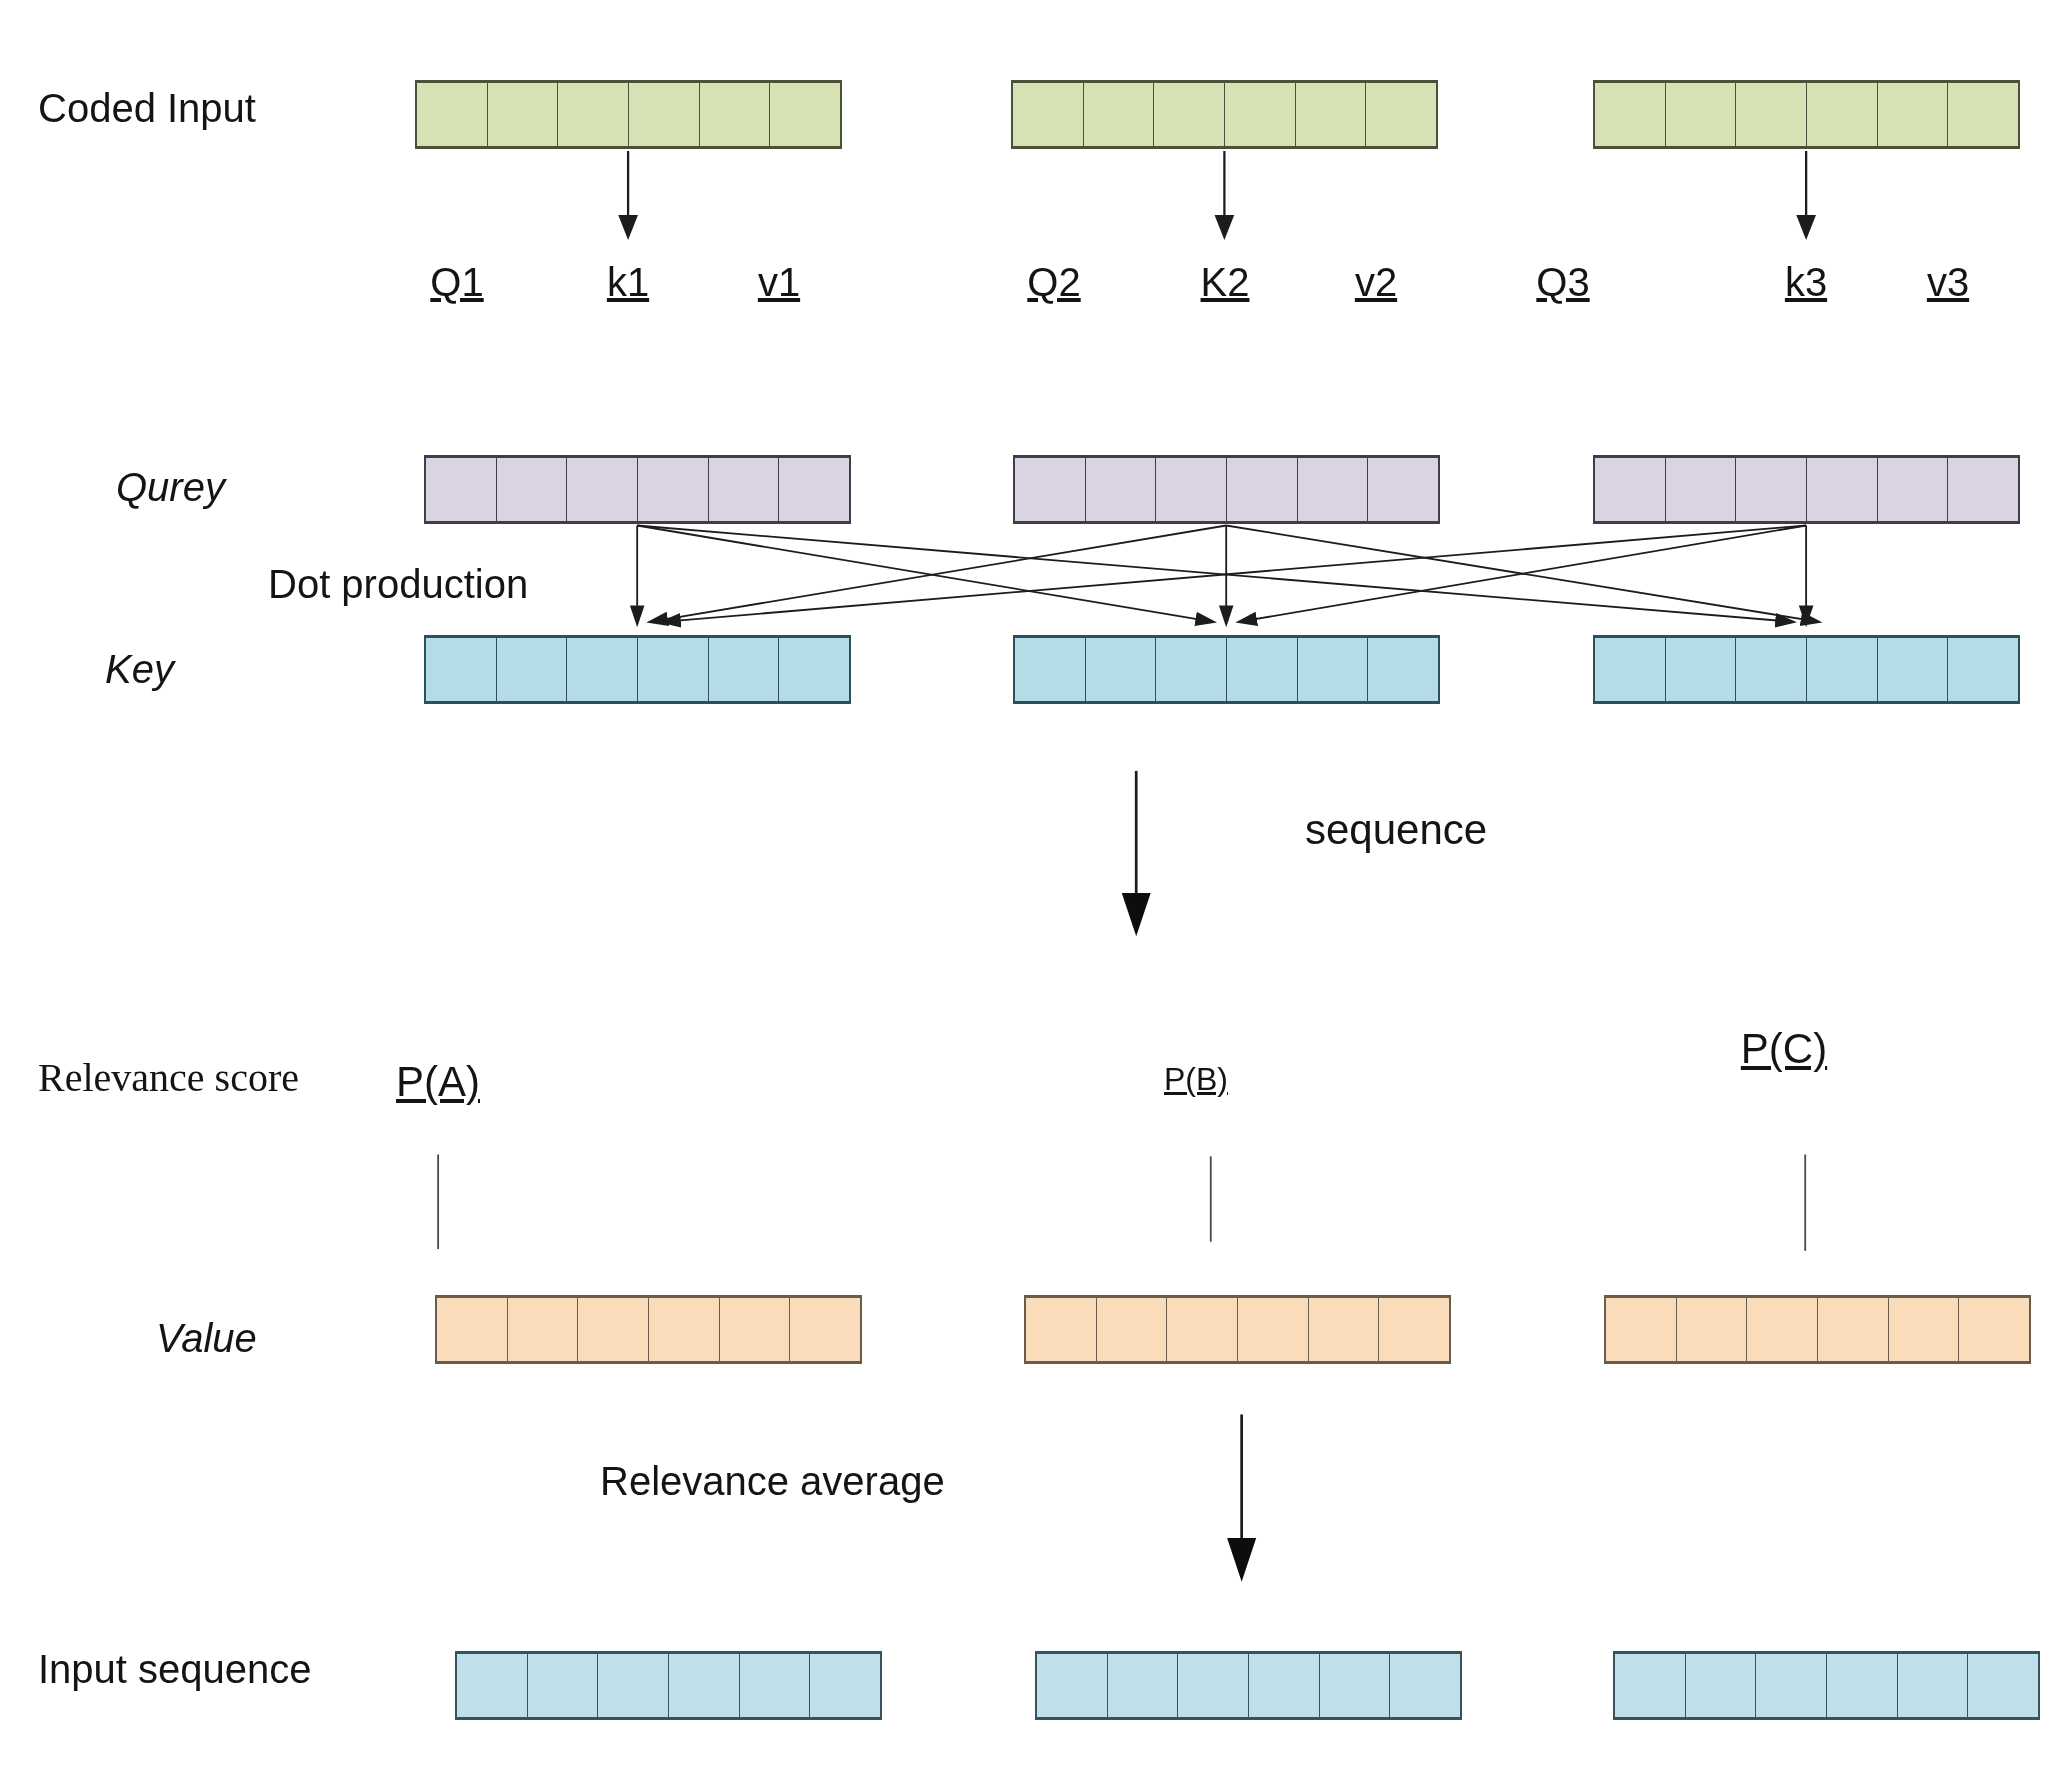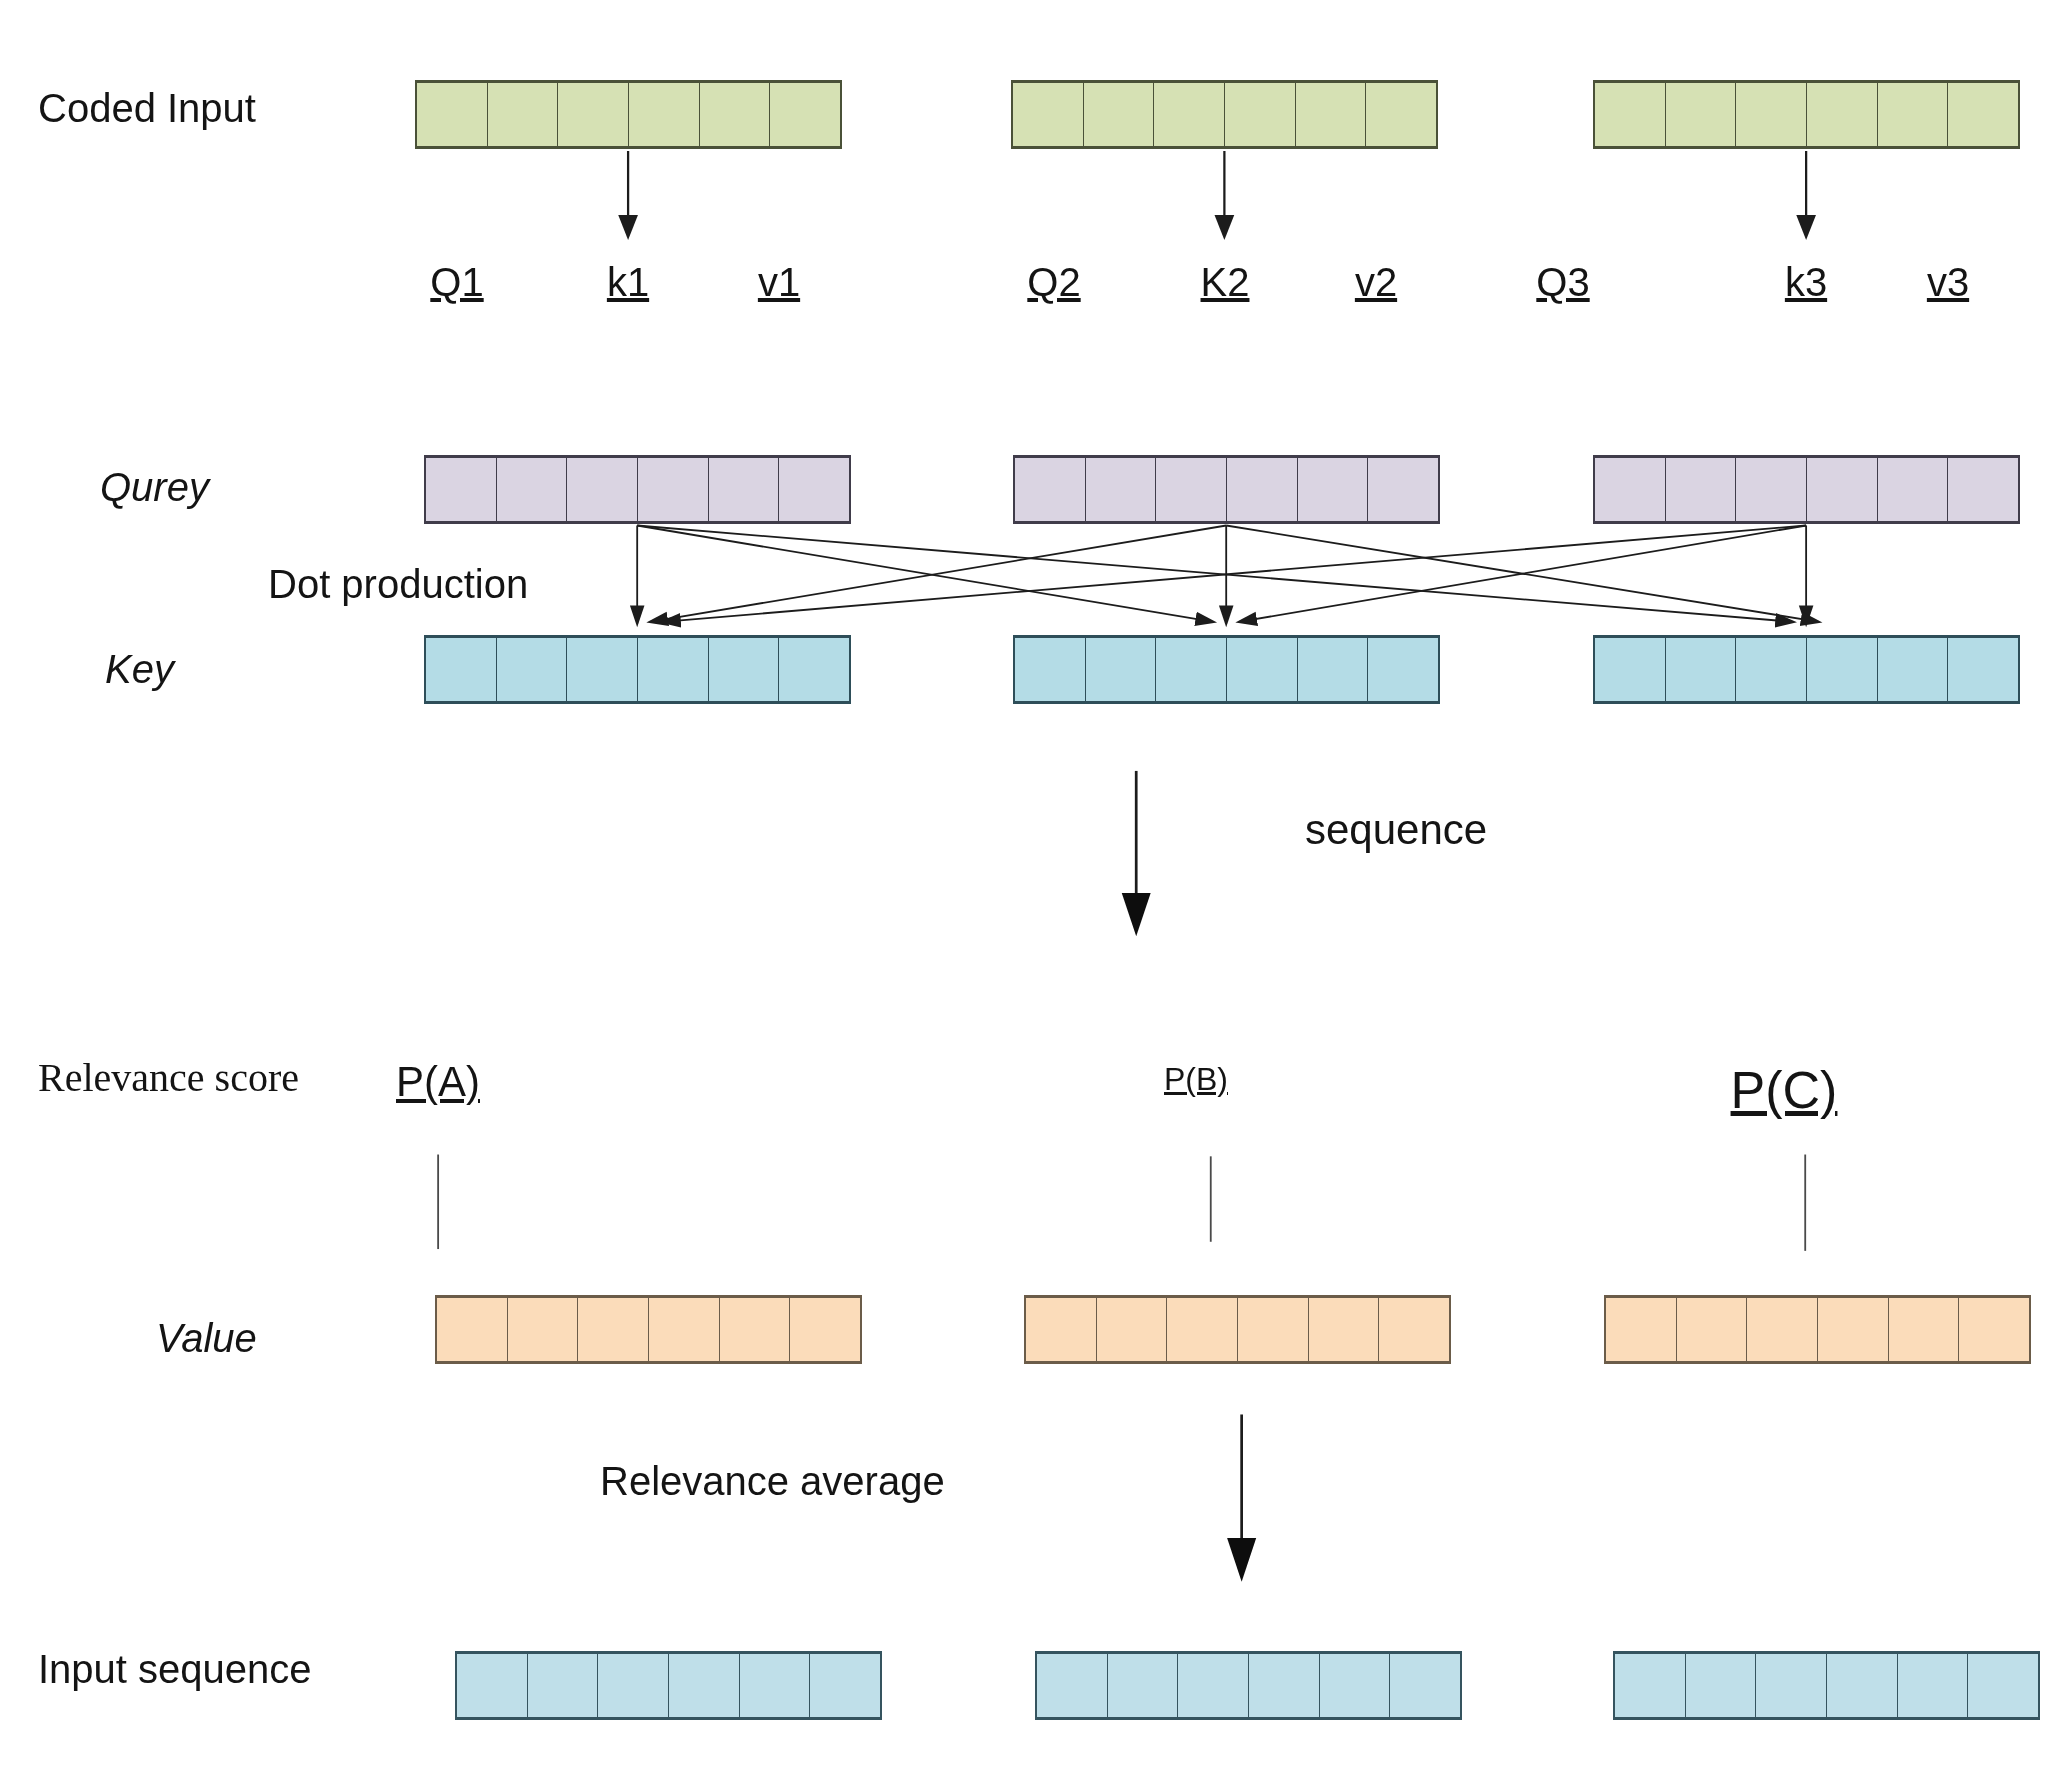--- a/index.html
+++ b/index.html
@@ -87,28 +87,28 @@
       <line class="thin" x1="1332" y1="1272" x2="1332" y2="1366"></line>
       <line class="thin" x1="1986" y1="1270" x2="1986" y2="1376"></line>
     </g>
 
     <g>
       <line class="stroke" x1="1366" y1="1556" x2="1366" y2="1698" stroke-width="3" marker-end="url(#mL)"></line>
     </g>
   </svg>
 
   <span class="lbl" style="left:38px;top:86px;">Coded Input</span>
-  <span class="lbl it" style="left:100px;top:465px;">Qurey</span>
+  <span class="lbl it" style="left:116px;top:465px;">Qurey</span>
   <span class="lbl" style="left:268px;top:562px;">Dot production</span>
   <span class="lbl it" style="left:105px;top:647px;">Key</span>
   <span class="lbl" style="left:1305px;top:807px;font-size:42px;">sequence</span>
   <span class="lbl" style="left:38px;top:1056px;font-family:Liberation Serif, serif;">Relevance score</span>
   <span class="lbl ctr" style="left:438px;top:1059px;font-size:42px;">P(A)</span>
   <span class="lbl ctr" style="left:1196px;top:1062px;font-size:32px;">P(B)</span>
-  <span class="lbl ctr" style="left:1784px;top:1062px;font-size:52px;">P(C)</span>
+  <span class="lbl ctr" style="left:1784px;top:1026px;font-size:42px;">P(C)</span>
   <span class="lbl it" style="left:156px;top:1316px;">Value</span>
   <span class="lbl" style="left:600px;top:1459px;">Relevance average</span>
   <span class="lbl" style="left:38px;top:1647px;">Input sequence</span>
 
   <span class="lbl ctr" style="left:457px;top:260px;">Q1</span>
   <span class="lbl ctr" style="left:628px;top:260px;">k1</span>
   <span class="lbl ctr" style="left:779px;top:260px;">v1</span>
   <span class="lbl ctr" style="left:1054px;top:260px;">Q2</span>
   <span class="lbl ctr" style="left:1225px;top:260px;">K2</span>
   <span class="lbl ctr" style="left:1376px;top:260px;">v2</span>

